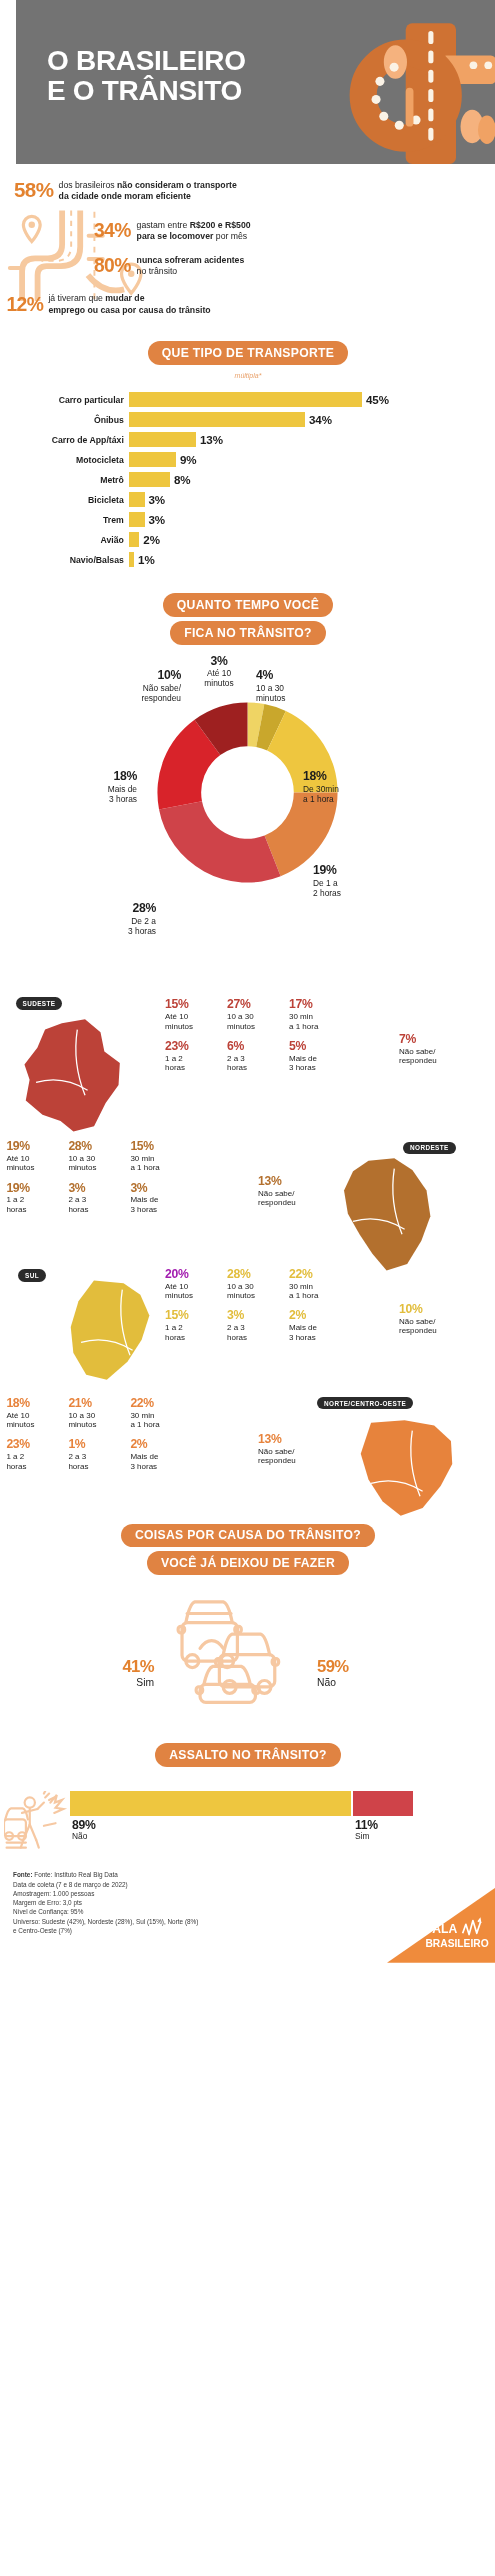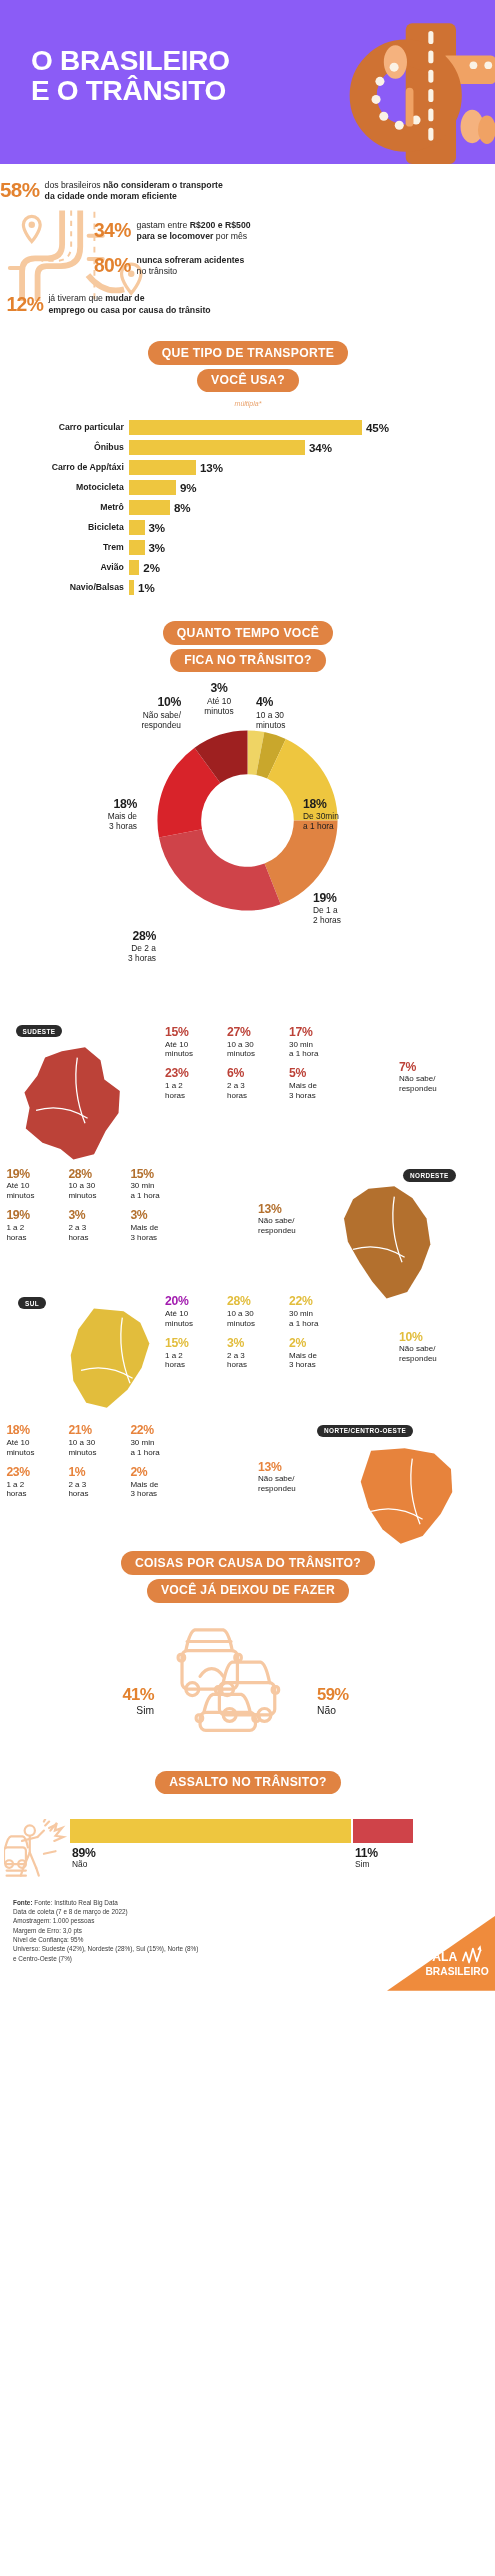--- a/index.html
+++ b/index.html
@@ -5,42 +5,42 @@
   * { margin:0; padding:0; box-sizing:border-box; }
   body {
     width:496px; background:#ffffff;
     font-family:"Liberation Sans", sans-serif;
     color:#2b2b2b; overflow-x:hidden;
   }
   .page { width:496px; position:relative; background:#fff; }
 
   
   .header {
-    background:#8b5cf6; height:164px; position:relative; overflow:hidden;
+    background:#737373; height:164px; position:relative; overflow:hidden;margin-left:16px;
   }
   .header-title {
     position:absolute; left:31px; top:46px;
     font-size:28px; font-weight:bold; color:#fff;
     line-height:1.07; letter-spacing:-0.3px;
   }
   .header-title .l2 { display:block; }
   .header-art { position:absolute; right:0; top:-9px; width:187px; height:173px; }
 
   
   .stats { position:relative; padding:15.5px 0 11.6px 0; min-height:135px; }
   .stat-row { display:flex; align-items:center; position:relative; z-index:2; }
   .stat-pct {
     color:#e3822f; font-weight:bold; font-size:19.3px; line-height:1;
     letter-spacing:-0.6px; flex:none;
   }
   .stat-text { font-size:8.7px; line-height:1.27; color:#252525; }
   .stat-text b { font-weight:bold; }
   .road-art { position:absolute; left:3.9px; top:40px; width:155px; height:97px; z-index:1; }
 
-  .s1 { }
+  .s1 { padding-left:14px; }
   .s1 .stat-pct { font-size:20.6px; margin-right:5.2px; }
   .s2 { padding-left:94px; margin-top:18px; }
   .s2 .stat-pct { font-size:19.3px; margin-right:5.8px; }
   .s3 { padding-left:94px; margin-top:13px; }
   .s3 .stat-pct { font-size:19.3px; margin-right:5.8px; }
   .s4 { padding-left:6.4px; margin-top:16.7px; }
   .s4 .stat-pct { font-size:19.3px; margin-right:5.2px; }
 
   
   .pills { text-align:center; margin:14px 0 0 0; }
@@ -173,21 +173,20 @@
     </div>
 
     <div class="stat-row s4">
       <span class="stat-pct">12%</span>
       <span class="stat-text"><span>já tiveram que </span><b>mudar de</b><br><b>emprego ou casa por causa do trânsito</b></span>
     </div>
   </div>
 
   <div class="pills">
     <span class="pill-row"><span class="pill">QUE TIPO DE TRANSPORTE</span></span>
-    <span class="pill-row"><span class="pill">VOCÊ USA?</span></span>
     <div class="subnote">múltipla*</div>
   </div>
 
   <div class="barchart" id="barchart">
       <div class="bar-row">
         <div class="bar-label">Carro particular</div>
         <div class="bar-fill" style="width: 233px; background: rgb(238, 198, 63);"></div>
         <div class="bar-val">45%</div>
       </div>
       <div class="bar-row">

